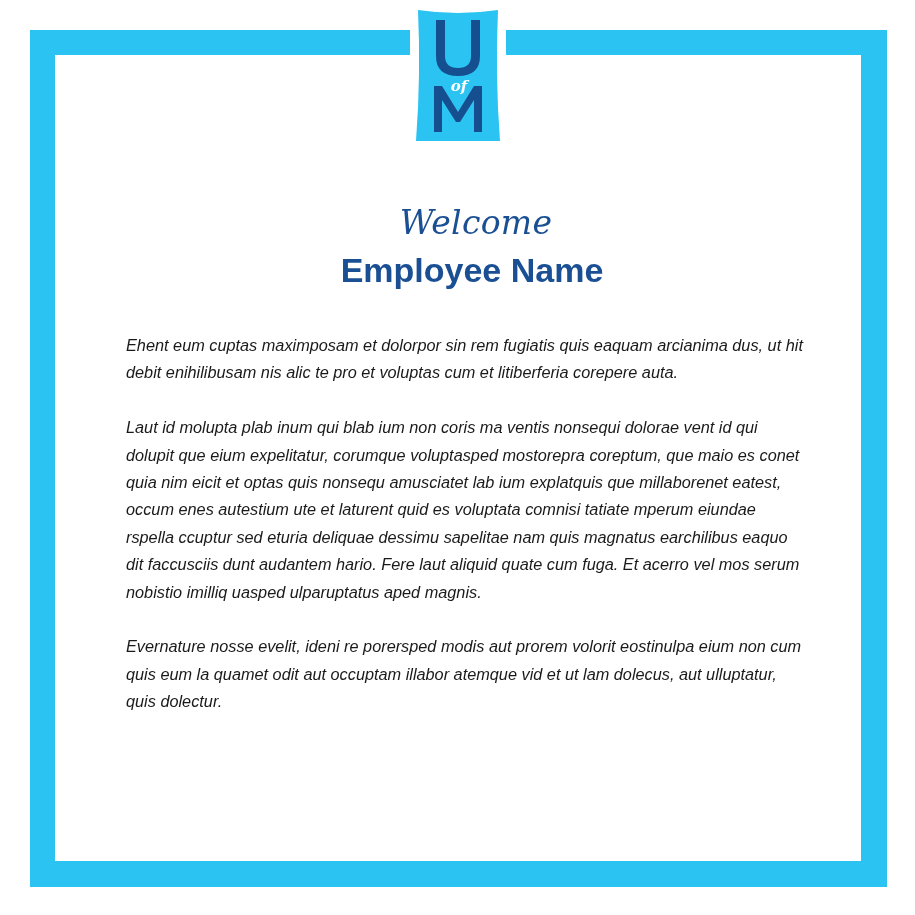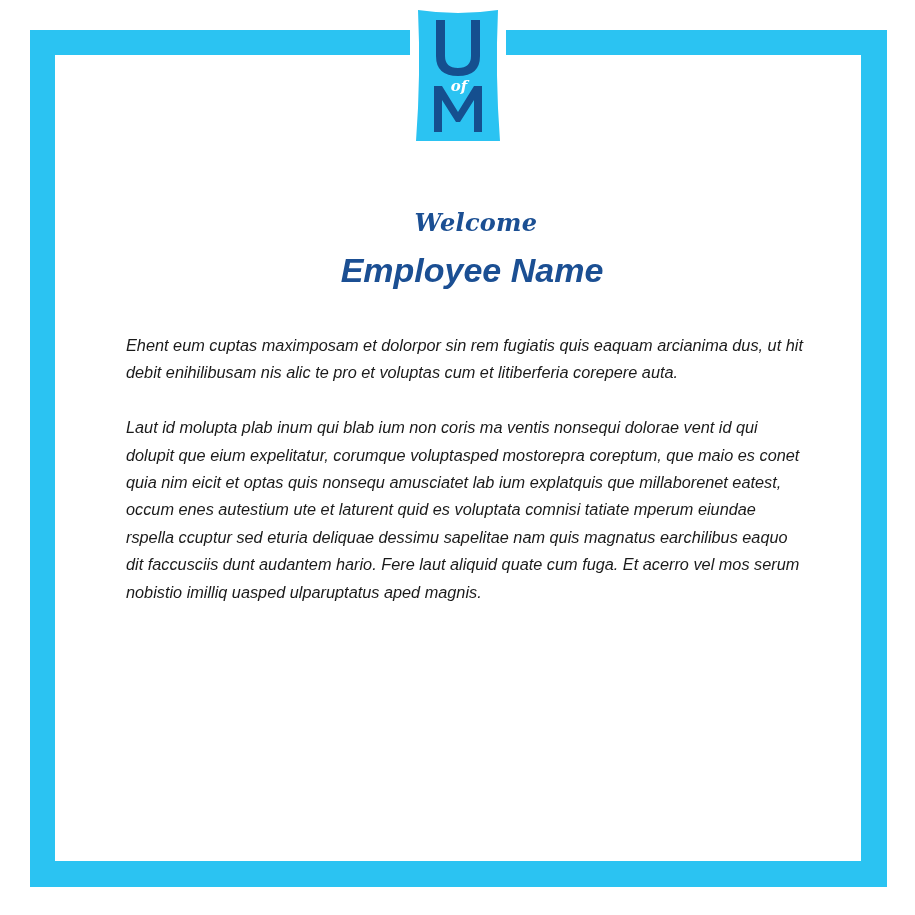--- a/index.html
+++ b/index.html
@@ -52,38 +52,37 @@
     .content {
       position: absolute;
       left: 126px;
       top: 200px;
       width: 680px;
     }
     .welcome {
       text-align: center;
       font-family: "DejaVu Serif", serif;
       font-style: italic;
-      font-weight: bold;
-      font-size: 24px;
+      font-weight: normal;
+      font-size: 33px;
       color: #1B4F93;
       line-height: 46px;
       margin: 0;
       padding-left: 20px;
       letter-spacing: 0.3px;
     }
     .name {
       text-align: center;
       font-family: "Liberation Sans", sans-serif;
       font-weight: bold;
       font-size: 34px;
       color: #1B4F93;
       line-height: 48px;
       margin: 0 0 0 0;
       padding-left: 12px;
-      font-style: italic;
     }
     .body-text {
       margin-top: 38px;
     }
     .body-text p {
       font-family: "Liberation Sans", sans-serif;
       font-size: 16.3px;
       line-height: 27.4px;
       color: #1a1a1a;
       margin: 0 0 27.4px 0;
@@ -108,14 +107,15 @@
     <text x="43" y="81" text-anchor="middle" font-family="DejaVu Serif, serif" font-style="italic" font-weight="bold" font-size="15" fill="#ffffff">of</text>
   </svg>
 </div>
 
 <div class="content">
   <h1 class="welcome">Welcome</h1>
   <h2 class="name">Employee Name</h2>
   <div class="body-text">
     <p>Ehent eum cuptas maximposam et dolorpor sin rem fugiatis quis eaquam arcianima dus, ut hit debit enihilibusam nis alic te pro et voluptas cum et litiberferia corepere auta.</p>
     <p>Laut id molupta plab inum qui blab ium non coris ma ventis nonsequi dolorae vent id qui dolupit que eium expelitatur, corumque voluptasped mostorepra coreptum, que maio es conet quia nim eicit et optas quis nonsequ amusciatet lab ium explatquis que millaborenet eatest, occum enes autestium ute et laturent quid es voluptata comnisi tatiate mperum eiundae rspella ccuptur sed eturia deliquae dessimu sapelitae nam quis magnatus earchilibus eaquo dit faccusciis dunt audantem hario. Fere laut aliquid quate cum fuga. Et acerro vel mos serum nobistio imilliq uasped ulparuptatus aped magnis.</p>
+    <p>Evernature nosse evelit, ideni re porersped modis aut prorem volorit eostinulpa eium non cum quis eum la quamet odit aut occuptam illabor atemque vid et ut lam dolecus, aut ulluptatur, quis dolectur.</p>
   </div>
 </div>
 
 </body></html>

